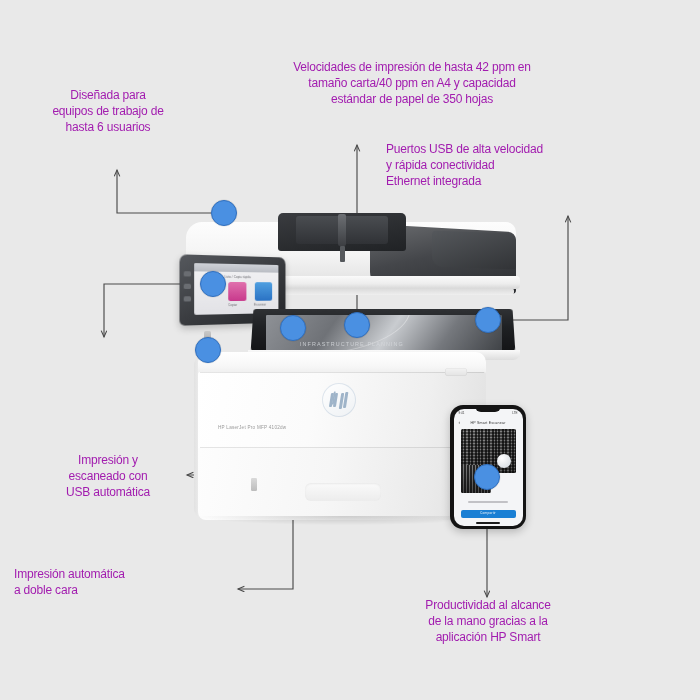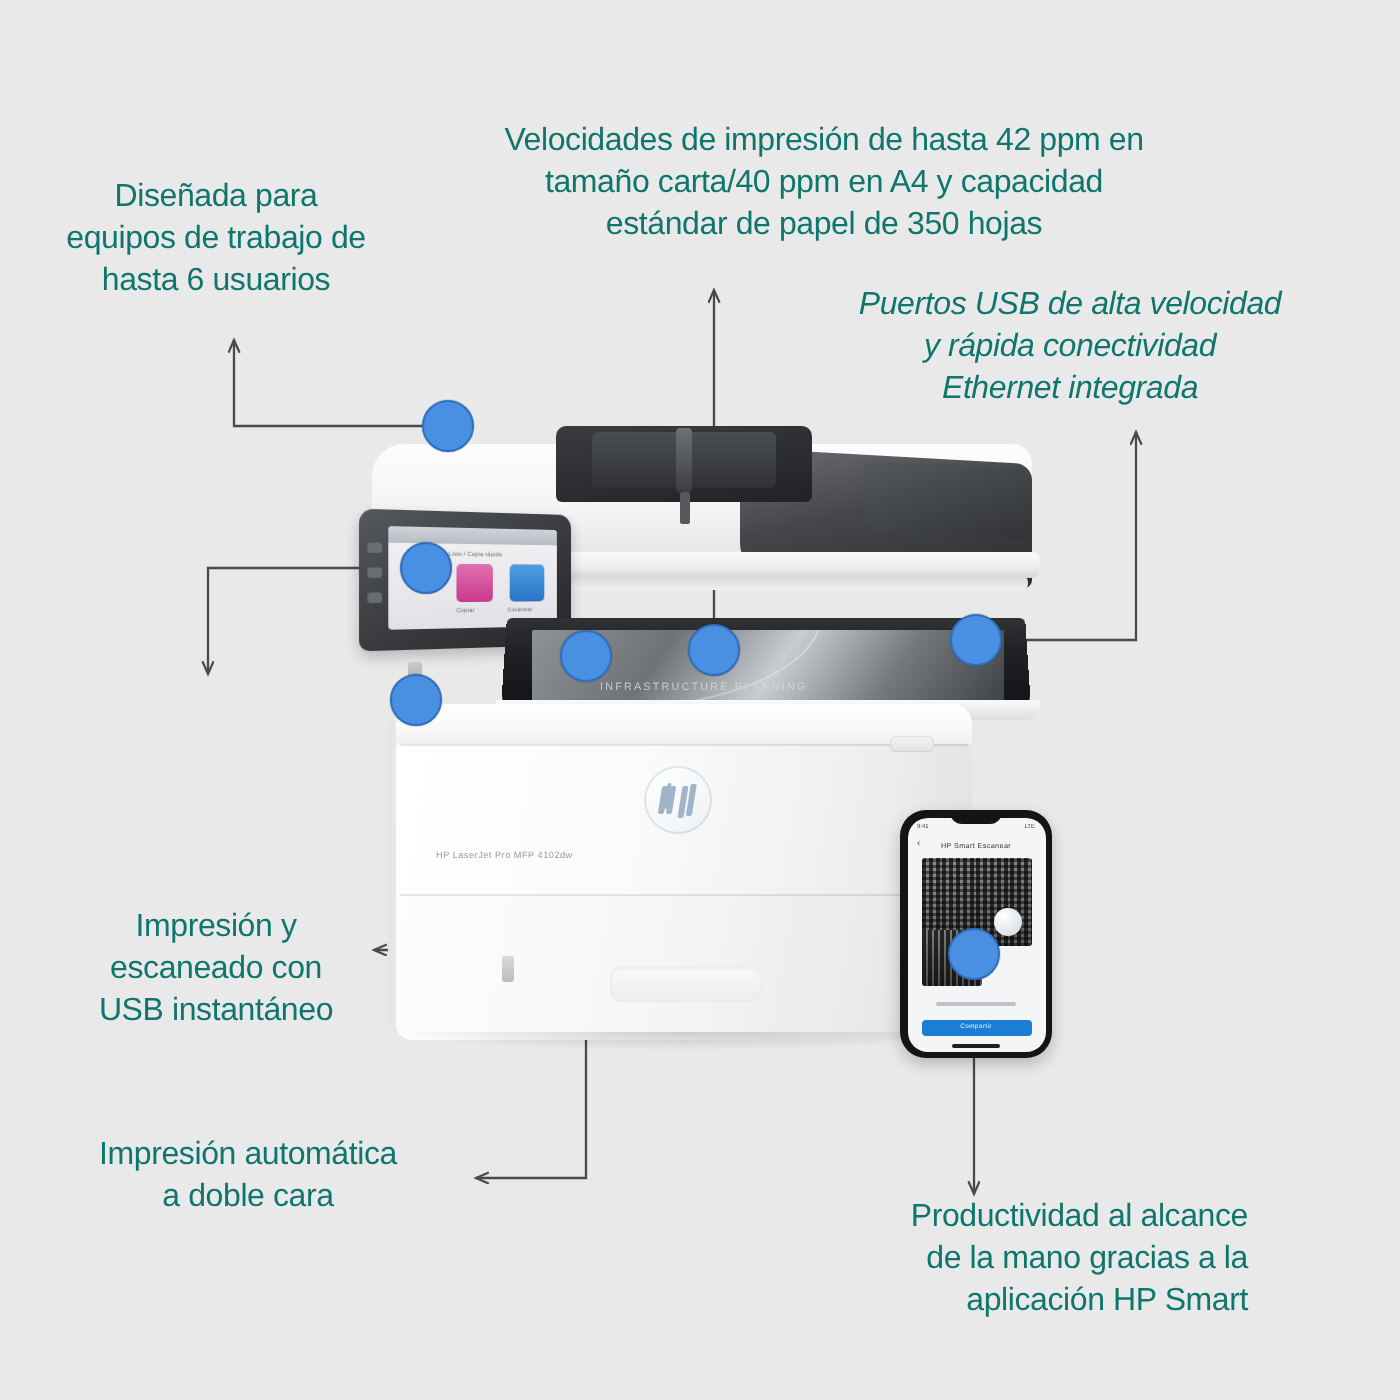--- a/index.html
+++ b/index.html
@@ -11,37 +11,37 @@
   }
   #stage {
     position: relative;
     width: 700px; height: 700px;
     background: #e9e9e9;
   }
 
   
   .callout {
     position: absolute;
-    color: #0f766e;
-    font-size: 16px;
+    color: #a21caf;
+    font-size: 12px;
     line-height: 1.32;
     letter-spacing: -0.2px;
     white-space: pre-line;
   }
   .c-left   { text-align: center; }
   .c-center { text-align: center; }
   .c-right  { text-align: right; }
 
   #co-teams   { left: 8px;   top: 88px;  width: 200px; text-align: center; }
   #co-speed   { left: 196px; top: 60px;  width: 432px; text-align: center; }
-  #co-usb     { left: 386px; top: 142px; width: 298px; text-align: center; font-style: italic; }
+  #co-usb     { left: 386px; top: 142px; width: 298px; text-align: left; }
   #co-sec     { left: 42px;  top: 342px; width: 160px; text-align: center; }
   #co-inst    { left: 28px;  top: 453px; width: 160px; text-align: center; }
-  #co-duplex  { left: 14px;  top: 567px; width: 220px; text-align: center; }
-  #co-smart   { left: 352px; top: 598px; width: 272px; text-align: right; }
+  #co-duplex  { left: 14px;  top: 567px; width: 220px; text-align: left; }
+  #co-smart   { left: 352px; top: 598px; width: 272px; text-align: center; }
 
   
   #connectors {
     position: absolute; left: 0; top: 0;
     width: 700px; height: 700px;
     pointer-events: none;
   }
 
   
   .dot {
@@ -434,21 +434,21 @@
 tamaño carta/40 ppm en A4 y capacidad
 estándar de papel de 350 hojas</div>
 
   <div class="callout c-right" id="co-usb">Puertos USB de alta velocidad
 y rápida conectividad
 Ethernet integrada</div>
 
 
   <div class="callout c-center" id="co-inst">Impresión y
 escaneado con
-USB instantáneo</div>
+USB automática</div>
 
   <div class="callout c-right" id="co-duplex">Impresión automática
 a doble cara</div>
 
   <div class="callout c-center" id="co-smart">Productividad al alcance
 de la mano gracias a la
 aplicación HP Smart</div>
 
 </div>
 

